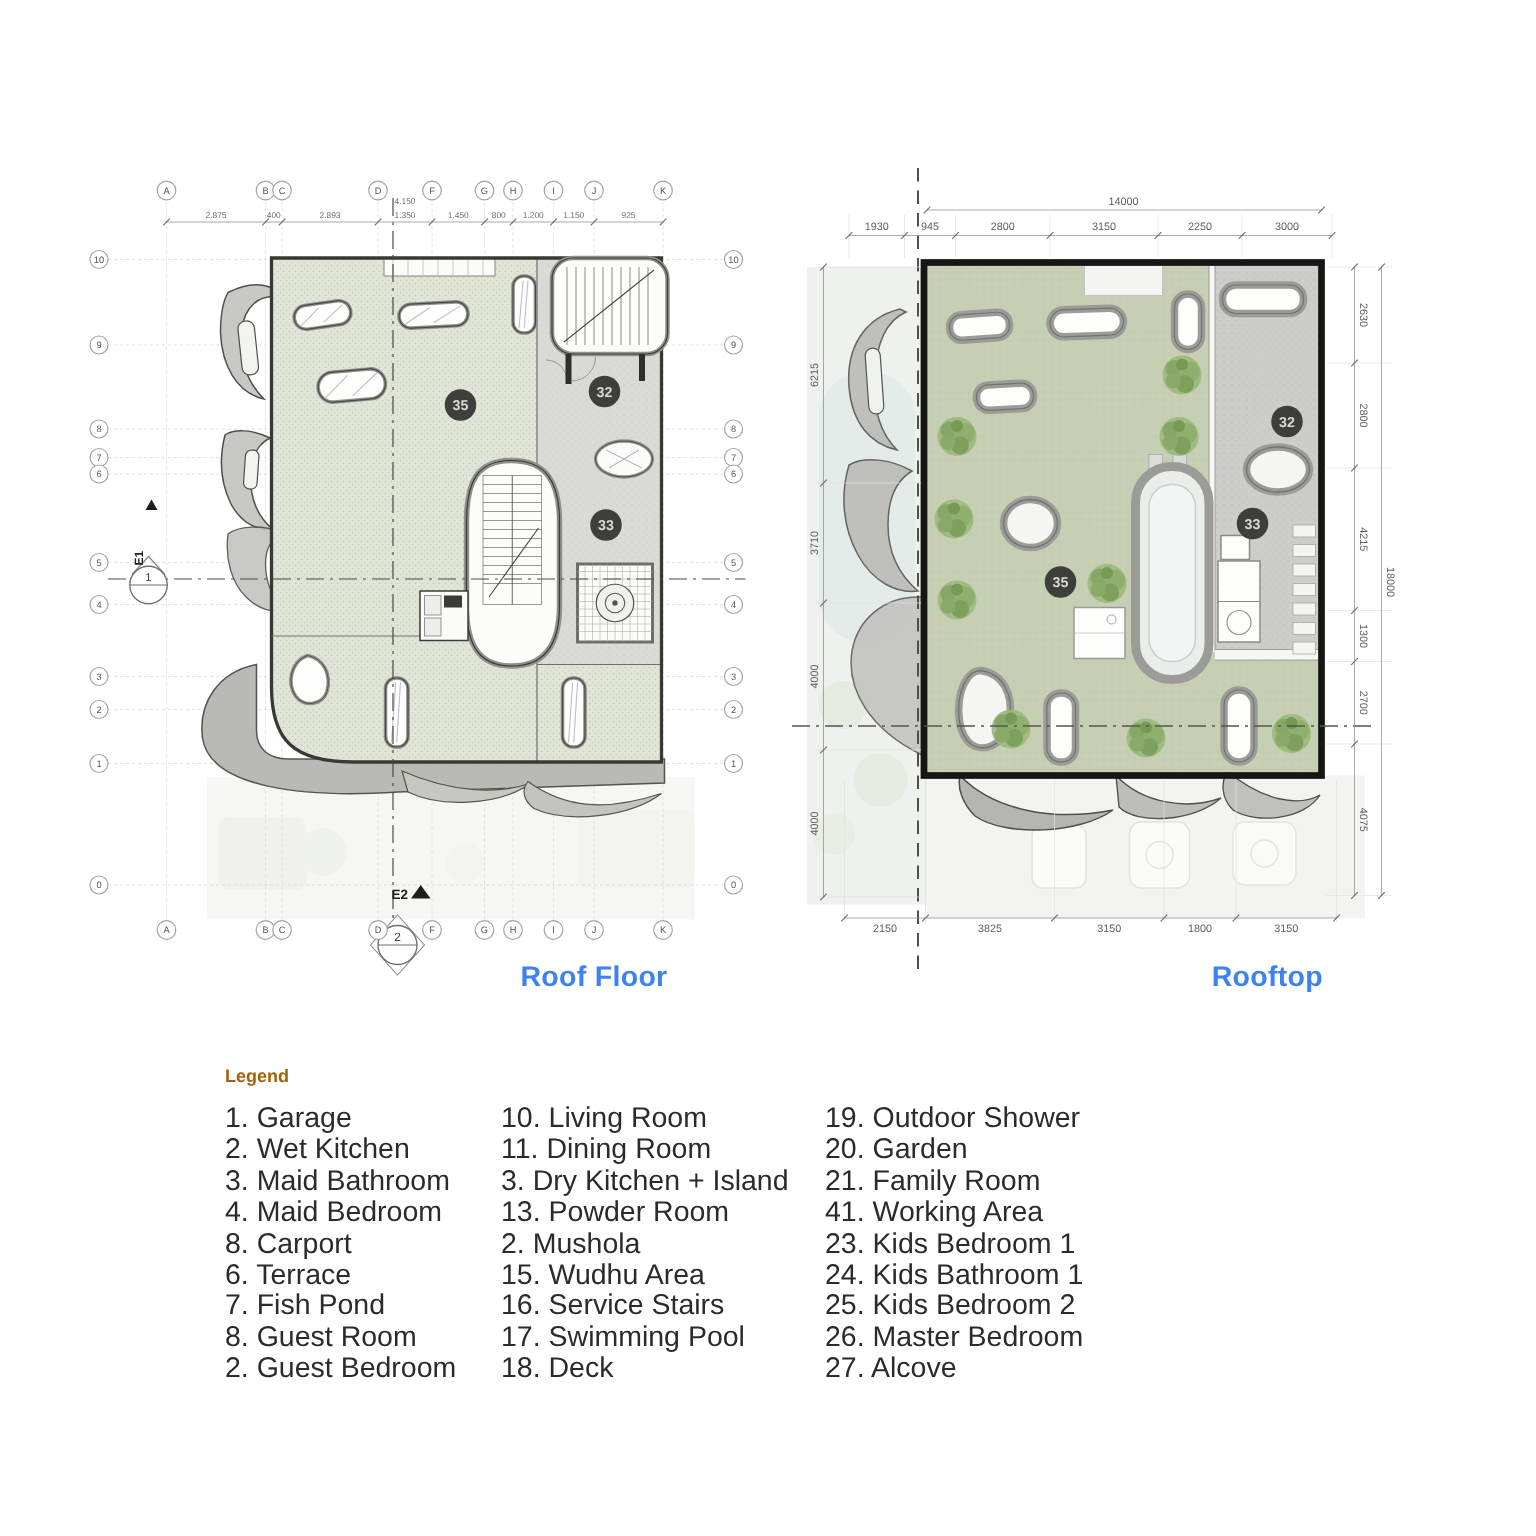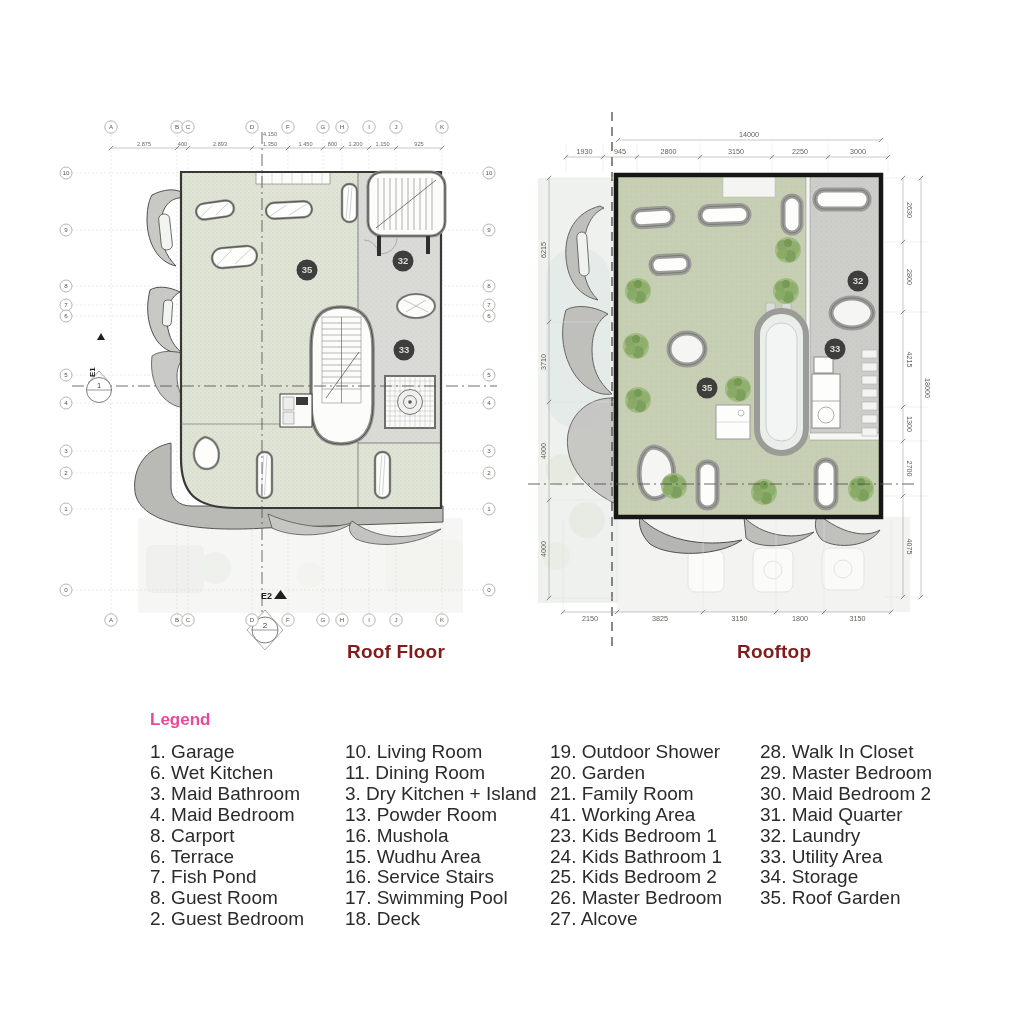--- a/index.html
+++ b/index.html
@@ -1,28 +1,28 @@
 <!DOCTYPE html>
 <html><head>
 <meta charset="utf-8">
 <style>
   html,body{margin:0;padding:0}
   body{width:1024px;height:1024px;background:#ffffff;position:relative;overflow:hidden;
        font-family:"Liberation Sans",sans-serif}
   .plan-svg{position:absolute}
   #plan-left{left:55px;top:100px}
   #plan-right{left:520px;top:100px}
-  .plan-title{position:absolute;font-weight:700;font-size:19px;color:#7f1d1d;letter-spacing:.2px}
+  .plan-title{position:absolute;font-weight:700;font-size:19px;color:#3b82f6;letter-spacing:.2px}
   #title-left{left:300px;top:641px;width:145px;text-align:right}
-  #title-right{left:737px;top:641px;width:145px;}
+  #title-right{left:737px;top:641px;width:145px;text-align:right}
   #legend{position:absolute;left:150px;top:710px;width:830px}
-  .legend-title{font-weight:700;font-size:17px;color:#ec4899;margin:0 0 12px 0}
+  .legend-title{font-weight:700;font-size:12px;color:#a16207;margin:0 0 12px 0}
   .legend-cols{position:relative;height:200px}
   .legend-col{position:absolute;top:0}
-  .legend-col.c0{left:0}.legend-col.c1{left:195px}.legend-col.c2{left:400px}.legend-col.c3{left:610px}
+  .legend-col.c0{left:0}.legend-col.c1{left:184px}.legend-col.c2{left:400px}.legend-col.c3{left:610px}
   .legend-item{font-size:19px;line-height:20.9px;color:#2b2b2b;white-space:nowrap}
   svg text{font-family:"Liberation Sans",sans-serif}
   .gridline{stroke:#dcdcda;stroke-width:.6;stroke-dasharray:2 2;fill:none}
   .dimline{stroke:#8d8d8a;stroke-width:.5;fill:none}
   .tick{stroke:#6f6f6b;stroke-width:.8}
   .dimtxt{font-size:5.6px;fill:#6b6b66;text-anchor:middle}
   .dimtxt2{font-size:7.2px;fill:#5f5f5b;text-anchor:middle}
   .bubble{fill:#ffffff;stroke:#a3a3a0;stroke-width:.8}
   .bubtxt{font-size:6.2px;fill:#55554f;text-anchor:middle}
   .marker{fill:#3e3e3c}
@@ -592,55 +592,45 @@
 </svg>
 
 <div id="title-left" class="plan-title">Roof Floor</div>
 <div id="title-right" class="plan-title">Rooftop</div>
 
 <div id="legend">
   <div class="legend-title">Legend</div>
   <div class="legend-cols">
       <div class="legend-col c0">
         <div class="legend-item">1. Garage</div>
-        <div class="legend-item">6. Wet Kitchen</div>
+        <div class="legend-item">2. Wet Kitchen</div>
         <div class="legend-item">3. Maid Bathroom</div>
         <div class="legend-item">4. Maid Bedroom</div>
         <div class="legend-item">8. Carport</div>
         <div class="legend-item">6. Terrace</div>
         <div class="legend-item">7. Fish Pond</div>
         <div class="legend-item">8. Guest Room</div>
         <div class="legend-item">2. Guest Bedroom</div>
       </div>
       <div class="legend-col c1">
         <div class="legend-item">10. Living Room</div>
         <div class="legend-item">11. Dining Room</div>
         <div class="legend-item">3. Dry Kitchen + Island</div>
         <div class="legend-item">13. Powder Room</div>
-        <div class="legend-item">16. Mushola</div>
+        <div class="legend-item">2. Mushola</div>
         <div class="legend-item">15. Wudhu Area</div>
         <div class="legend-item">16. Service Stairs</div>
         <div class="legend-item">17. Swimming Pool</div>
         <div class="legend-item">18. Deck</div>
       </div>
       <div class="legend-col c2">
         <div class="legend-item">19. Outdoor Shower</div>
         <div class="legend-item">20. Garden</div>
         <div class="legend-item">21. Family Room</div>
         <div class="legend-item">41. Working Area</div>
         <div class="legend-item">23. Kids Bedroom 1</div>
         <div class="legend-item">24. Kids Bathroom 1</div>
         <div class="legend-item">25. Kids Bedroom 2</div>
         <div class="legend-item">26. Master Bedroom</div>
         <div class="legend-item">27. Alcove</div>
       </div>
-      <div class="legend-col c3">
-        <div class="legend-item">28. Walk In Closet</div>
-        <div class="legend-item">29. Master Bedroom</div>
-        <div class="legend-item">30. Maid Bedroom 2</div>
-        <div class="legend-item">31. Maid Quarter</div>
-        <div class="legend-item">32. Laundry</div>
-        <div class="legend-item">33. Utility Area</div>
-        <div class="legend-item">34. Storage</div>
-        <div class="legend-item">35. Roof Garden</div>
-      </div>
     </div>
 </div>
 
 </body></html>

